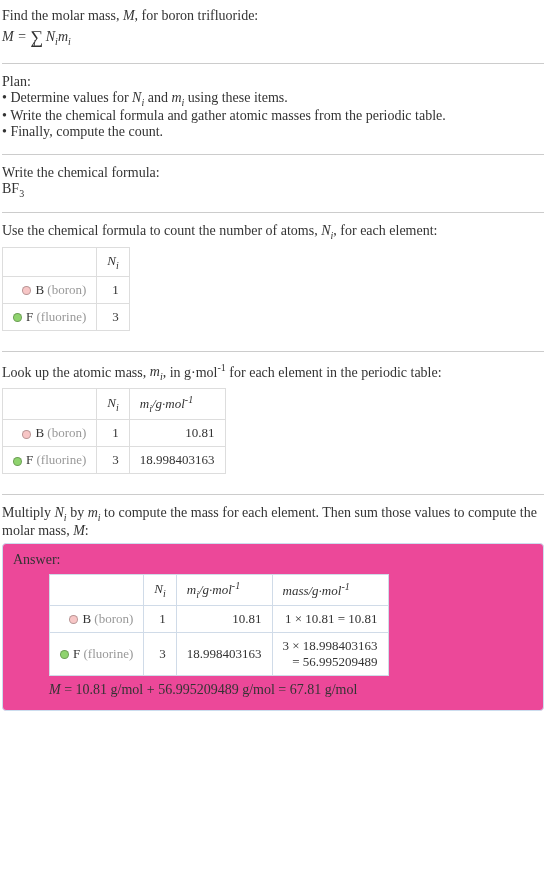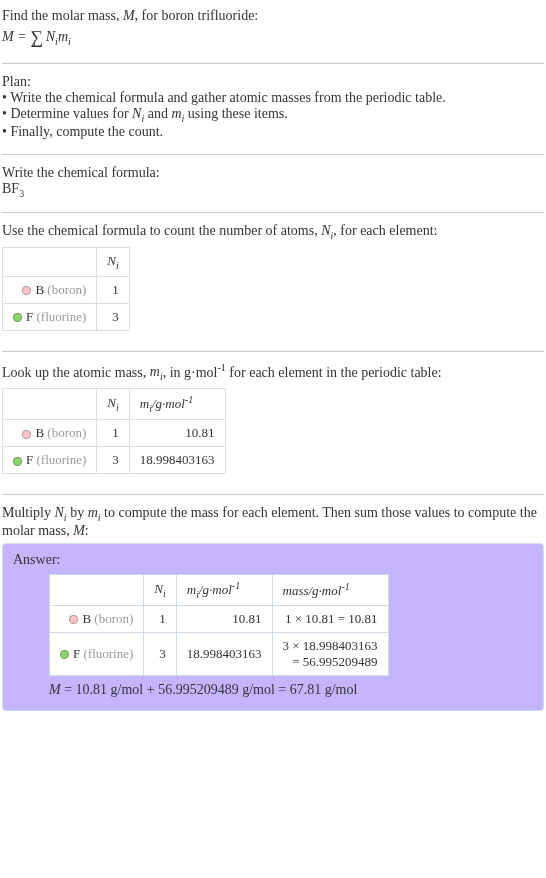--- a/index.html
+++ b/index.html
@@ -24,21 +24,21 @@
 .bullet-line { padding-left: 0; }
 table { border-collapse: collapse; margin: 6px 0; }
 th, td { border: 1px solid #ddd; padding: 5px 10px; font-size: 13px; text-align: right; }
 th { font-weight: normal; font-style: italic; text-align: left; }
 td.num { text-align: right; }
 .dot { display: inline-block; width: 9px; height: 9px; border-radius: 50%; margin-right: 4px; vertical-align: middle; border: 1px solid rgba(0,0,0,0.25); }
 .dot.boron { background: #f7c6c6; }
 .dot.fluorine { background: #8fd36e; }
 .el-gray { color: #999; }
 .answer-box {
-  background: #c4b5fd;
+  background: #ec4899;
   border: 1px solid #cdddee;
   border-radius: 4px;
   padding: 8px 10px 12px 10px;
   margin-top: 4px;
 }
 .answer-box .label { color: #333; margin-bottom: 6px; }
 .answer-inner { padding-left: 36px; }
 .answer-box table { background: #fff; }
 .answer-box td, .answer-box th { border: 1px solid #d0dbe8; }
 .mline { margin-top: 1px; font-style: italic; }
@@ -55,24 +55,24 @@
         <span class="sum-sym">∑</span>
         <span class="sum-sub">i</span>
       </span><span>N</span><span class="subi">i</span><span>m</span><span class="subi">i</span>
   </div>
 </div>
 
 <hr>
 
 <div class="section">
   <div>Plan:</div>
-  <div class="bullet-line">• Write the chemical formula and gather atomic masses from the periodic table.</div>
   <div class="bullet-line">
     <span>• Determine values for </span><span class="italic">N<span class="subi">i</span></span><span> and </span><span class="italic">m<span class="subi">i</span></span><span> using these items.</span>
   </div>
+  <div class="bullet-line">• Write the chemical formula and gather atomic masses from the periodic table.</div>
   <div class="bullet-line">• Finally, compute the count.</div>
 </div>
 
 <hr>
 
 <div class="section">
   <div>Write the chemical formula:</div>
   <div>
     <span>BF</span><span class="sub">3</span>
   </div>

